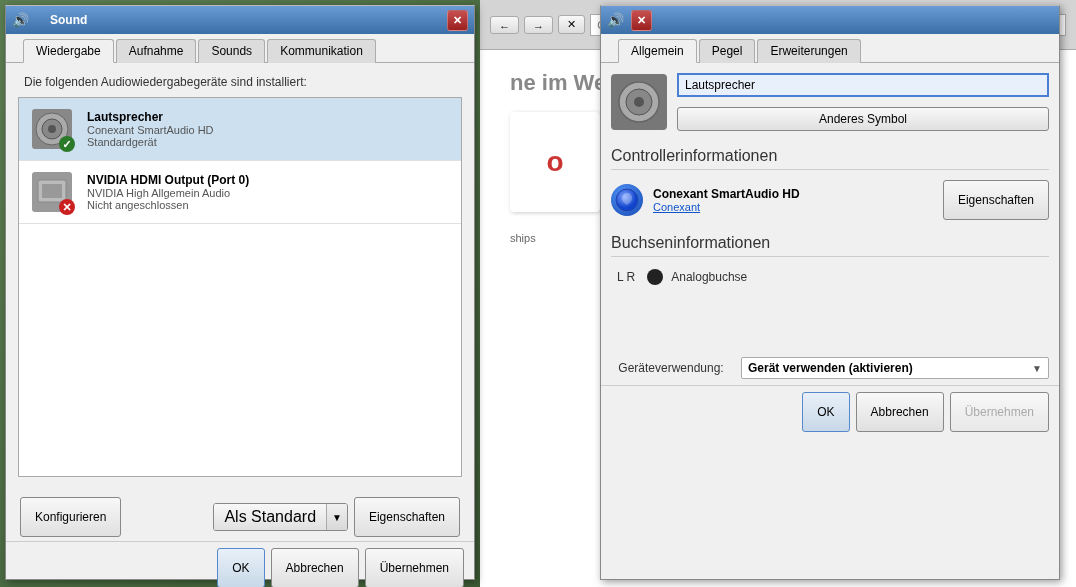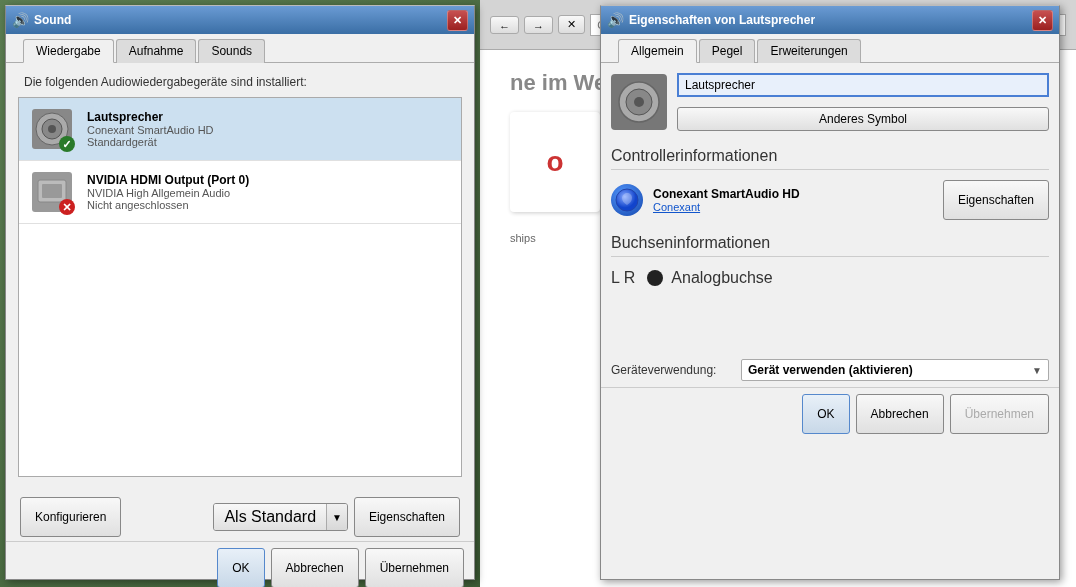--- a/index.html
+++ b/index.html
@@ -53,20 +53,21 @@
       user-select: none;
     }
     .dialog-titlebar .title-icon {
       width: 16px;
       height: 16px;
       margin-right: 6px;
       font-size: 14px;
     }
     .dialog-titlebar .title-text {
       flex: 1;
+      margin-left: 16px;
     }
     .titlebar-btn {
       width: 21px;
       height: 21px;
       border-radius: 3px;
       display: flex;
       align-items: center;
       justify-content: center;
       font-size: 11px;
       font-weight: bold;
@@ -338,46 +339,48 @@
       cursor: pointer;
     }
 
     .jack-row {
       display: flex;
       align-items: center;
       padding: 6px 10px;
       gap: 8px;
     }
     .jack-label {
-      font-size: 16px;
+      font-size: 12px;
       color: #333;
       margin-right: 4px;
+      margin-left: 6px;
     }
     .jack-dot {
       width: 16px;
       height: 16px;
       border-radius: 50%;
       background: #222;
       flex-shrink: 0;
     }
     .jack-name {
-      font-size: 16px;
+      font-size: 12px;
       color: #333;
     }
 
     .device-usage-row {
       display: flex;
       align-items: center;
       padding: 6px 10px;
       gap: 10px;
     }
     .device-usage-label {
       font-size: 12px;
       color: #333;
       min-width: 120px;
+      text-align: center;
     }
 
     .props-footer {
       display: flex;
       justify-content: flex-end;
       padding: 6px 10px;
       border-top: 1px solid #ccc;
       gap: 6px;
     }
 
@@ -442,20 +445,21 @@
   <div class="dialog-titlebar">
     <span class="title-icon">🔊</span>
     <span class="title-text">Sound</span>
     <div class="titlebar-btn close">✕</div>
   </div>
 
   <div class="tab-bar">
     <div class="tab active">Wiedergabe</div>
     <div class="tab">Aufnahme</div>
     <div class="tab">Sounds</div>
+    <div class="tab">Kommunikation</div>
   </div>
 
   <div class="dialog-body">
     <div class="desc-text">Die folgenden Audiowiedergabegeräte sind installiert:</div>
 
     <div class="device-list-container">
 
       <div class="device-item selected">
         <div class="device-icon">
           <div class="speaker-img">
@@ -506,21 +510,20 @@
   <div class="dialog-footer sound-footer">
     <button class="win-btn primary">OK</button>
     <button class="win-btn">Abbrechen</button>
     <button class="win-btn">Übernehmen</button>
   </div>
 </div>
 
 <div class="dialog props-dialog">
   <div class="dialog-titlebar">
     <span class="title-icon">🔊</span>
-    <span class="title-text">Eigenschaften von Lautsprecher</span>
     <div class="titlebar-btn close">✕</div>
   </div>
 
   <div class="tab-bar">
     <div class="tab active">Allgemein</div>
     <div class="tab">Pegel</div>
     <div class="tab">Erweiterungen</div>
   </div>
 
   <div class="device-name-row">

